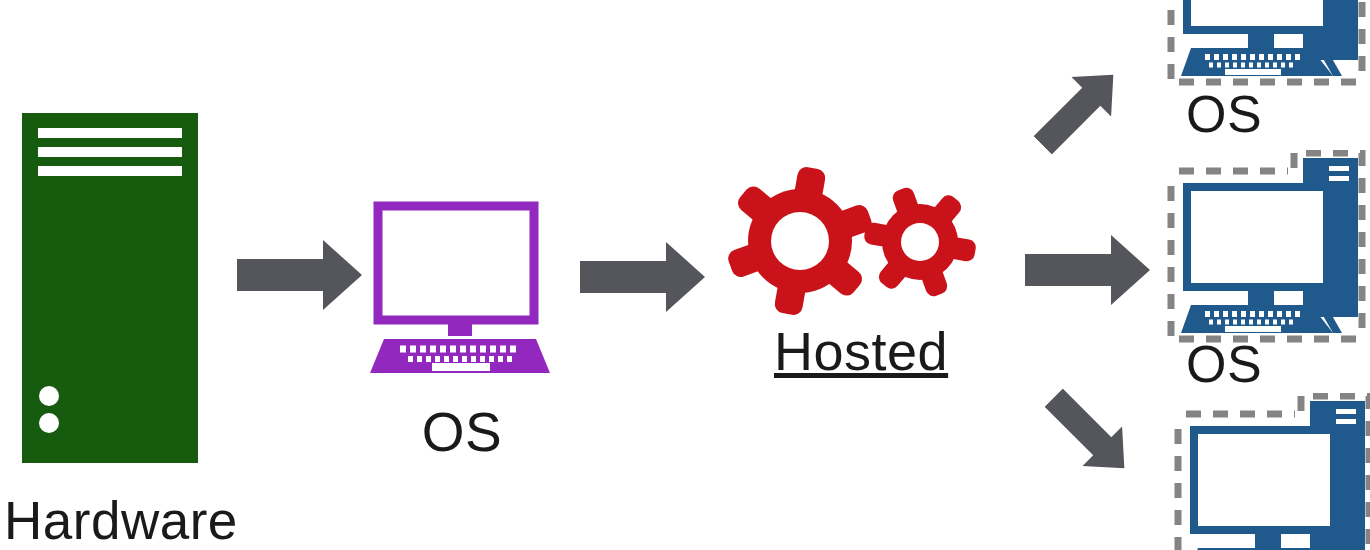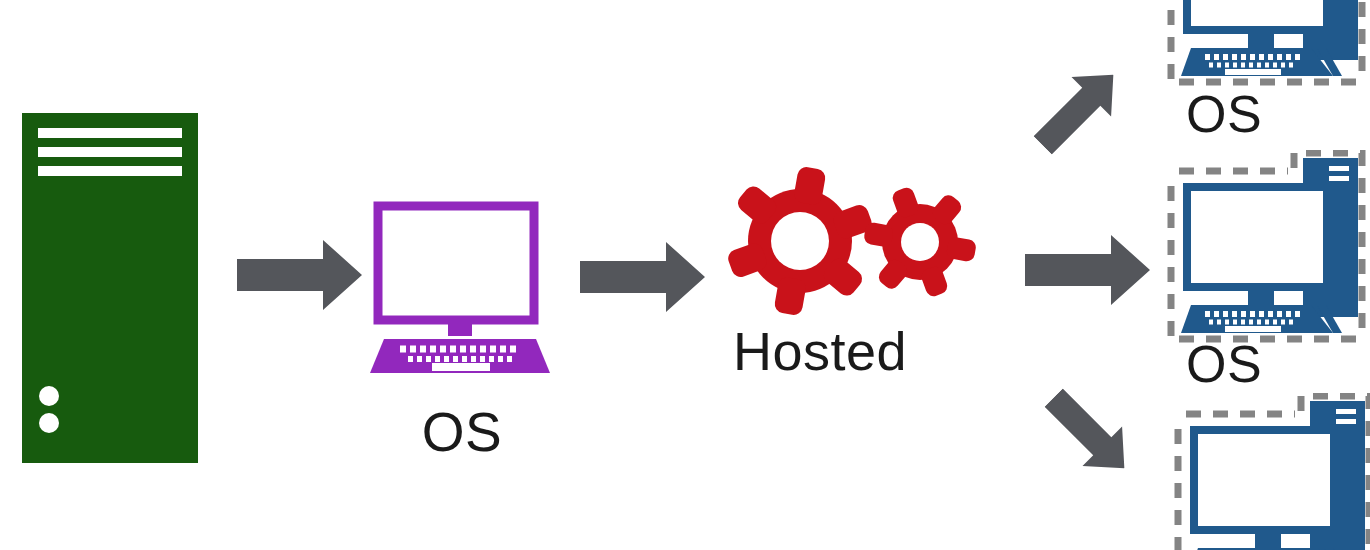--- a/index.html
+++ b/index.html
@@ -24,21 +24,21 @@
   .f-blue   { fill: var(--vm-blue,       #20598C); }
   .f-gray   { fill: var(--arrow-gray,    #54565B); }
   .f-white  { fill: #ffffff; }
   .s-purple { stroke: var(--os-purple,   #9228BD); }
   .s-blue   { stroke: var(--vm-blue,     #20598C); }
   .s-dash   { stroke: var(--dash-gray,   #848484); }
   .s-white  { stroke: #ffffff; }
 
   .hardware-label   { left: 4px;    top: 490px; font-size: 53px; }
   .host-os-label    { left: 370px;  top: 400px; width: 184px; text-align: center; font-size: 55px; }
-  .hypervisor-label { left: 733px;  top: 320px; font-size: 54px; line-height: 63px; }
+  .hypervisor-label { left: 774px;  top: 320px; font-size: 54px; line-height: 63px; text-decoration: underline; }
   .vm-os-top        { left: 1186px; top: 84px;  font-size: 52px; }
   .vm-os-middle     { left: 1186px; top: 334px; font-size: 52px; }
 
   .rot-up   { transform: rotate(-45deg); }
   .rot-down { transform: rotate(45deg); }
 </style>
 </head>
 <body>
 
 <svg width="0" height="0" style="position:absolute" aria-hidden="true">
@@ -70,20 +70,21 @@
 <div class="canvas">
 
   <svg class="abs" style="left:22px; top:113px" width="176" height="350" viewBox="0 0 176 350">
     <rect class="f-green" x="0" y="0" width="176" height="350"></rect>
     <rect class="f-white" x="16" y="15" width="144" height="10"></rect>
     <rect class="f-white" x="16" y="34" width="144" height="10"></rect>
     <rect class="f-white" x="16" y="53" width="144" height="10"></rect>
     <circle class="f-white" cx="27" cy="283" r="10"></circle>
     <circle class="f-white" cx="27" cy="310" r="10"></circle>
   </svg>
+  <div class="abs label hardware-label">Hardware</div>
 
   <svg class="abs" style="left:237px; top:240px" width="125" height="70">
       <use href="#arrow"></use>
     </svg>
 
   <svg class="abs" style="left:370px; top:201px" width="180" height="175" viewBox="0 0 180 175" overflow="visible">
     <rect class="f-white s-purple" x="8" y="5" width="156" height="114" stroke-width="9"></rect>
     <rect class="f-purple" x="78" y="119" width="24" height="16"></rect>
     <polygon class="f-purple" points="14,138 166,138 180,172 0,172"></polygon>
     <line class="s-white" x1="30" y1="148" x2="150" y2="148" stroke-width="7" stroke-dasharray="6 4"></line>

